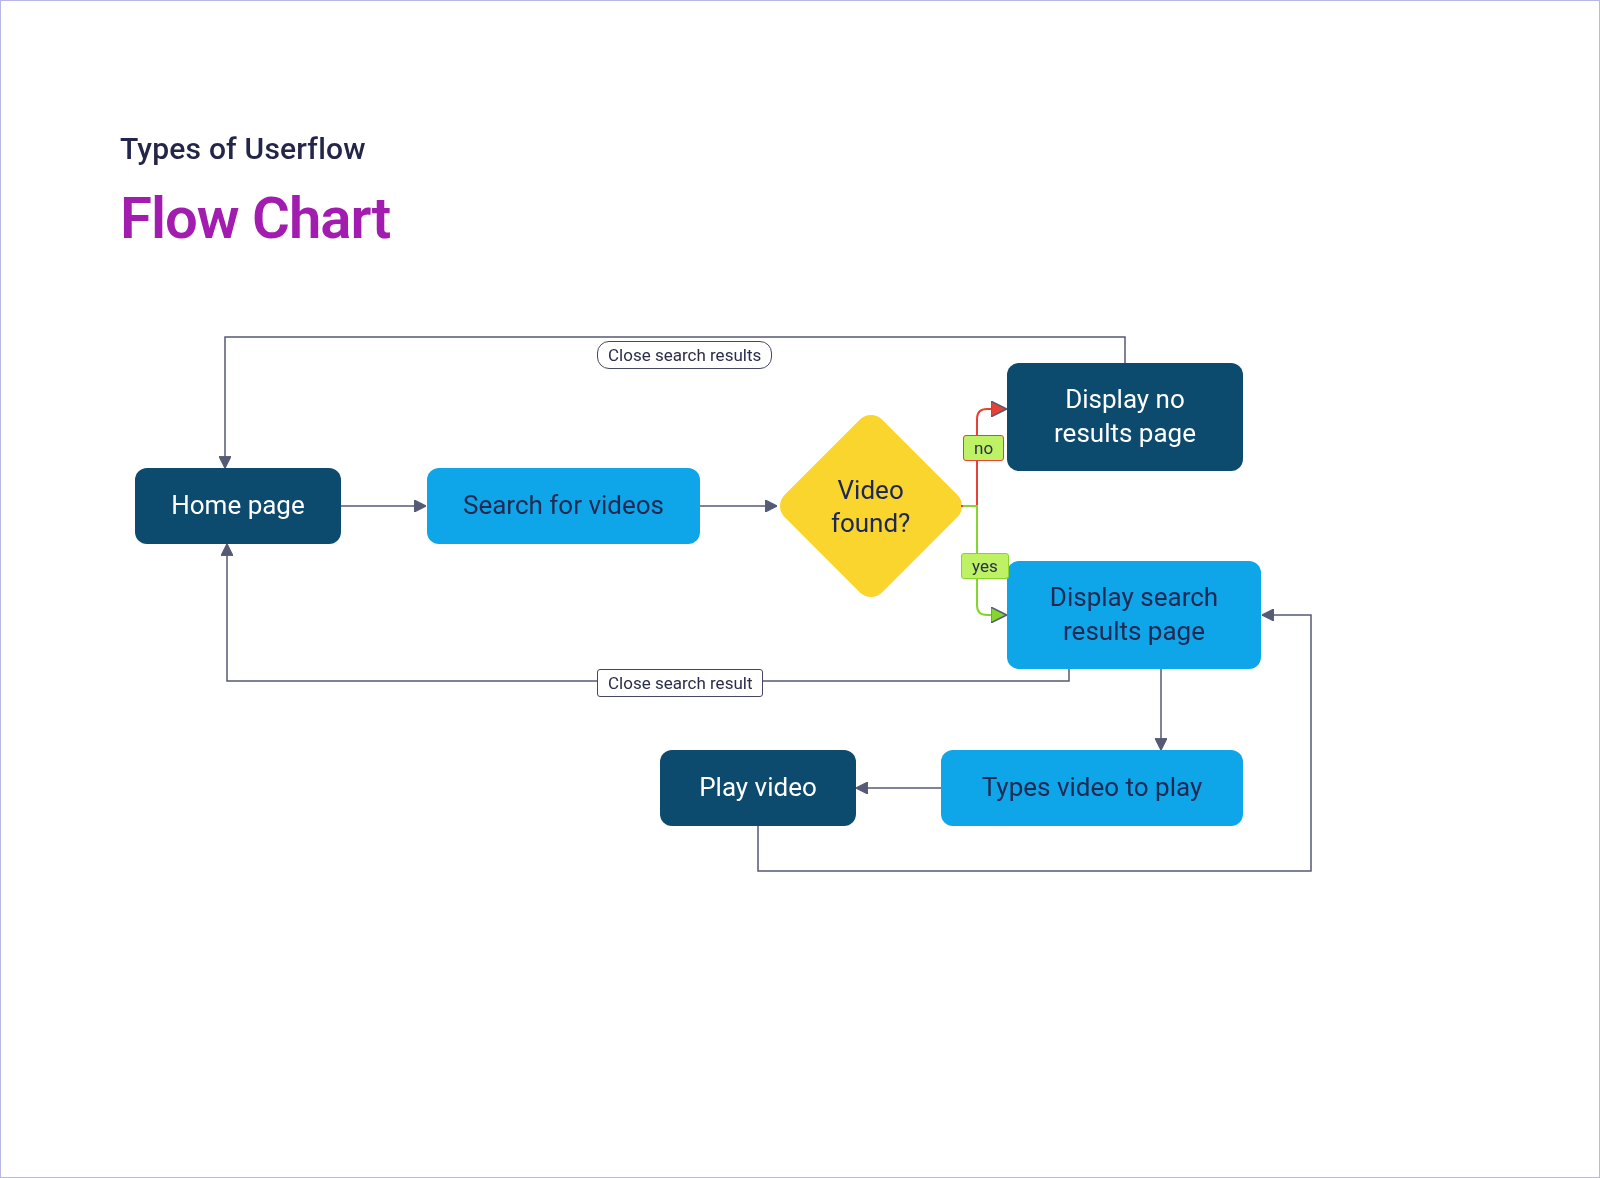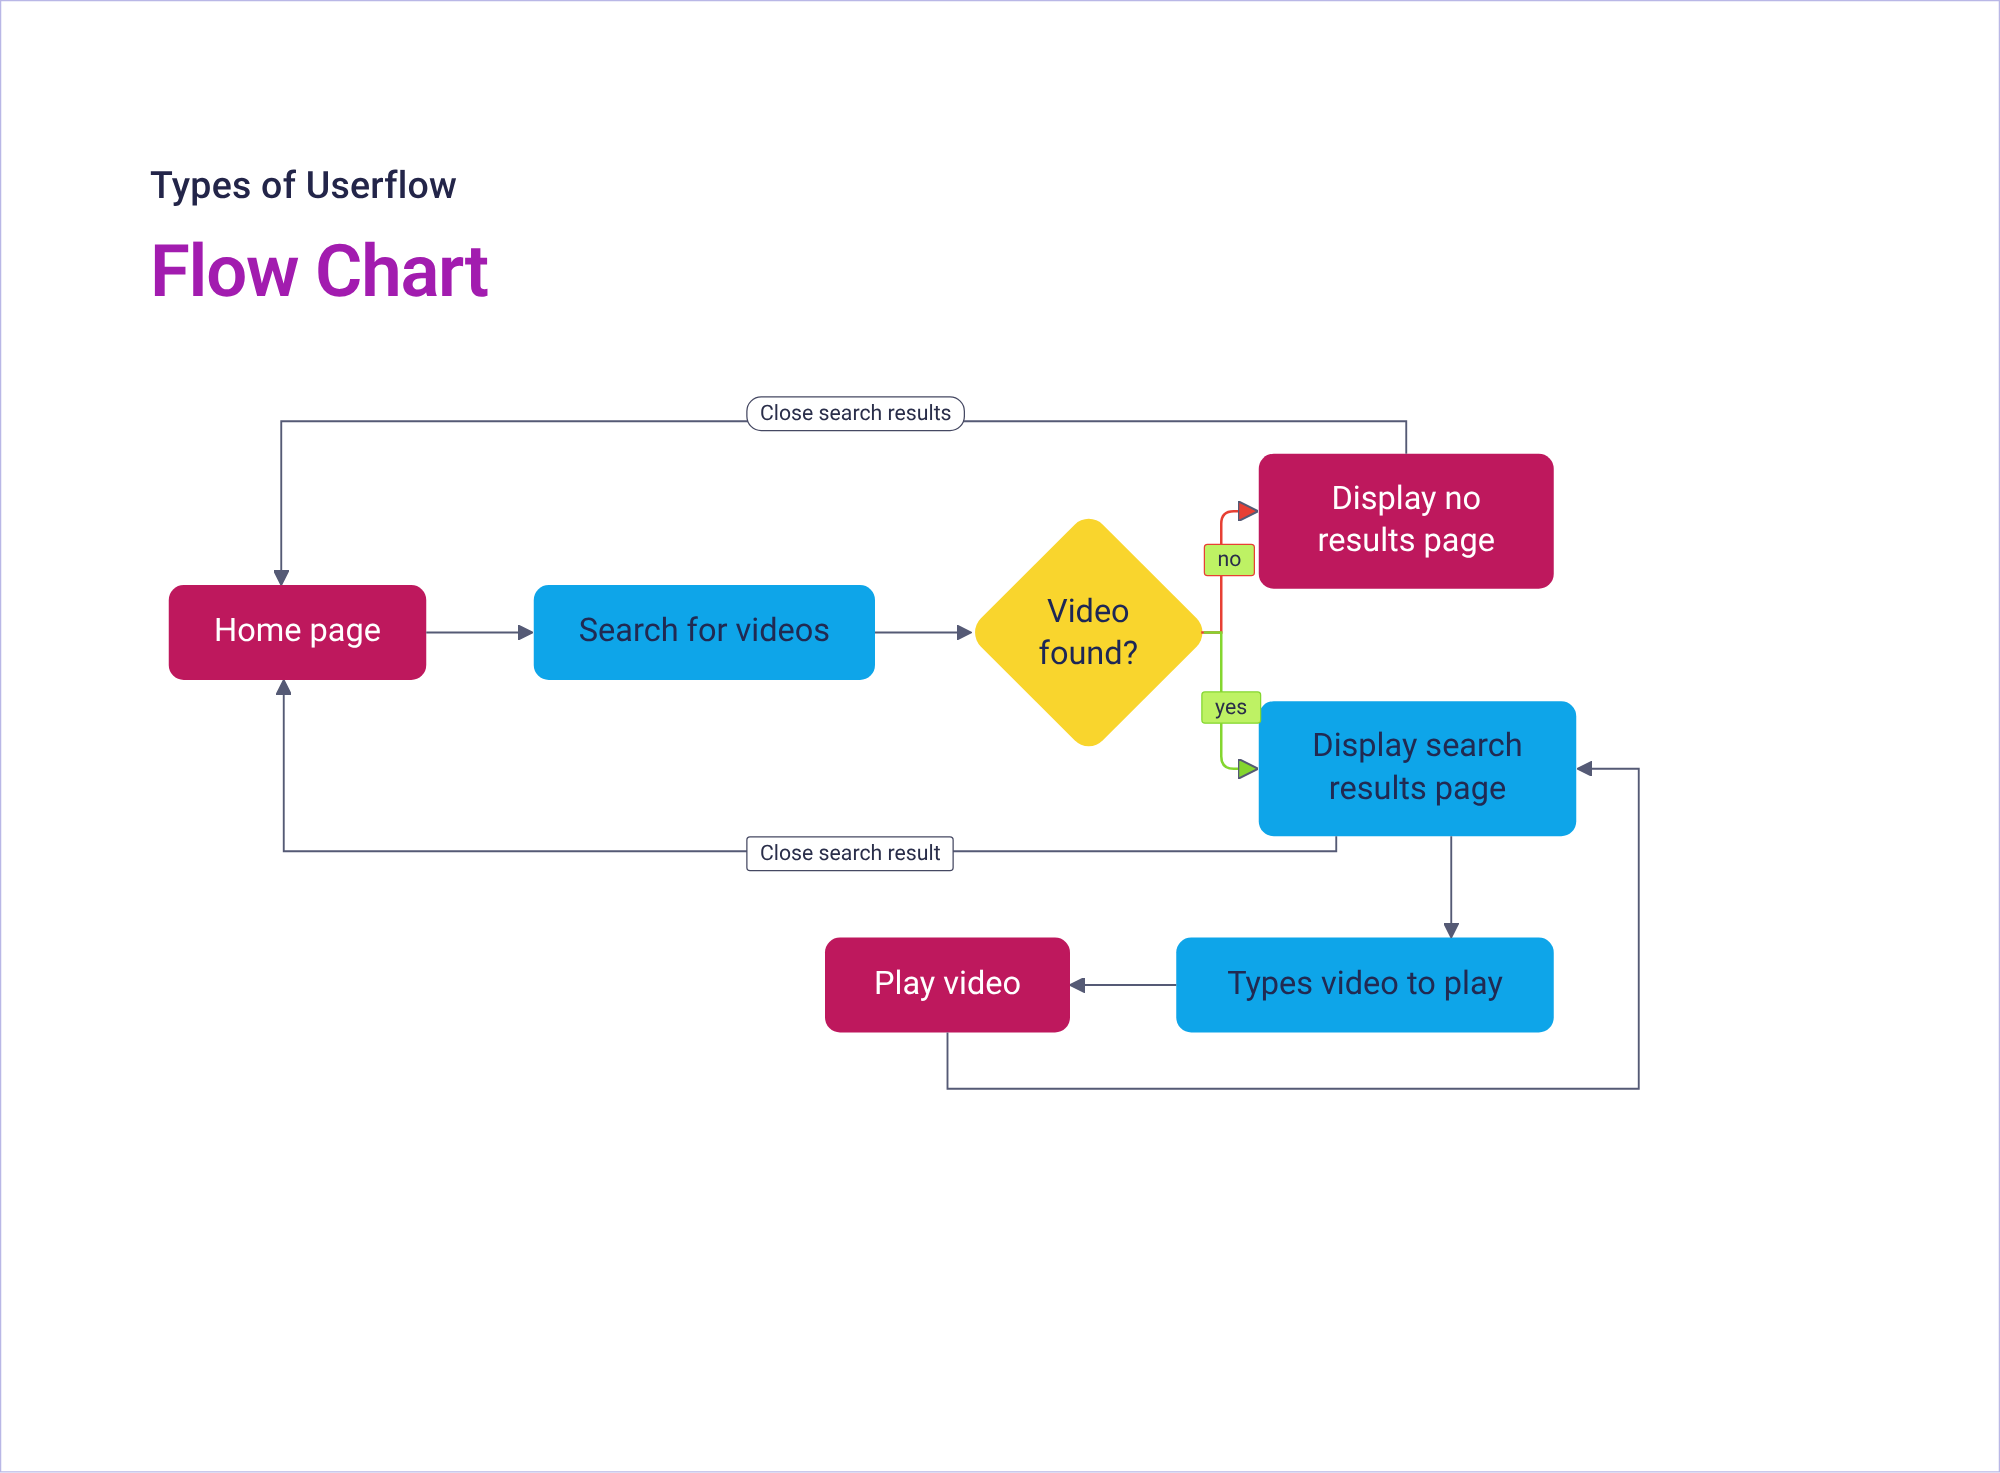--- a/index.html
+++ b/index.html
@@ -18,21 +18,21 @@
     font-size:30px;font-weight:500;color:#232549;letter-spacing:.2px;
   }
   .title{
     margin-top:18px;font-size:58px;font-weight:600;color:#a21caf;letter-spacing:-1px;
   }
   .canvas{position:absolute;left:0;top:0;width:1600px;height:1178px;}
   .node{
     position:absolute;display:flex;align-items:center;justify-content:center;text-align:center;
     border-radius:12px;padding:0 26px;box-sizing:border-box;font-size:26px;line-height:1.3;
   }
-  .node.page{background:#be185d;color:#fff;}
+  .node.page{background:#0c4a6e;color:#fff;}
   .node.action{background:#0ea5e9;color:#212a52;}
   .decision{
     position:absolute;background:#f9d52d;color:#1d2756;
     display:flex;align-items:center;justify-content:center;text-align:center;
     font-size:26px;line-height:1.25;
     transform:rotate(45deg);border-radius:16px;
   }
   .decision .inner{transform:rotate(-45deg);}
   .conn{position:absolute;stroke:#555a75;fill:none;}
   .lbl{
@@ -96,18 +96,18 @@
 
     <path d="M1068 668 L1068 680 L226 680 L226 544" stroke="#555a75" stroke-width="1.5" fill="none" marker-end="url(#ah)"></path>
 
     <path d="M1160 668 L1160 748" stroke="#555a75" stroke-width="1.5" fill="none" marker-end="url(#ah)"></path>
 
     <path d="M940 787 L856 787" stroke="#555a75" stroke-width="1.5" fill="none" marker-end="url(#ah)"></path>
 
     <path d="M757 825 L757 870 L1310 870 L1310 614 L1262 614" stroke="#555a75" stroke-width="1.5" fill="none" marker-end="url(#ah)"></path>
   </svg>
 
-  <div class="lbl" style="left:596px;top:316px;border-radius:12px;">Close search results</div>
+  <div class="lbl" style="left:596px;top:340px;border-radius:12px;">Close search results</div>
   <div class="lbl" style="left:596px;top:668px;">Close search result</div>
   <div class="small-lbl no" style="left:962px;top:434px;">no</div>
   <div class="small-lbl yes" style="left:960px;top:552px;">yes</div>
 
 </div>
 
 </body></html>

